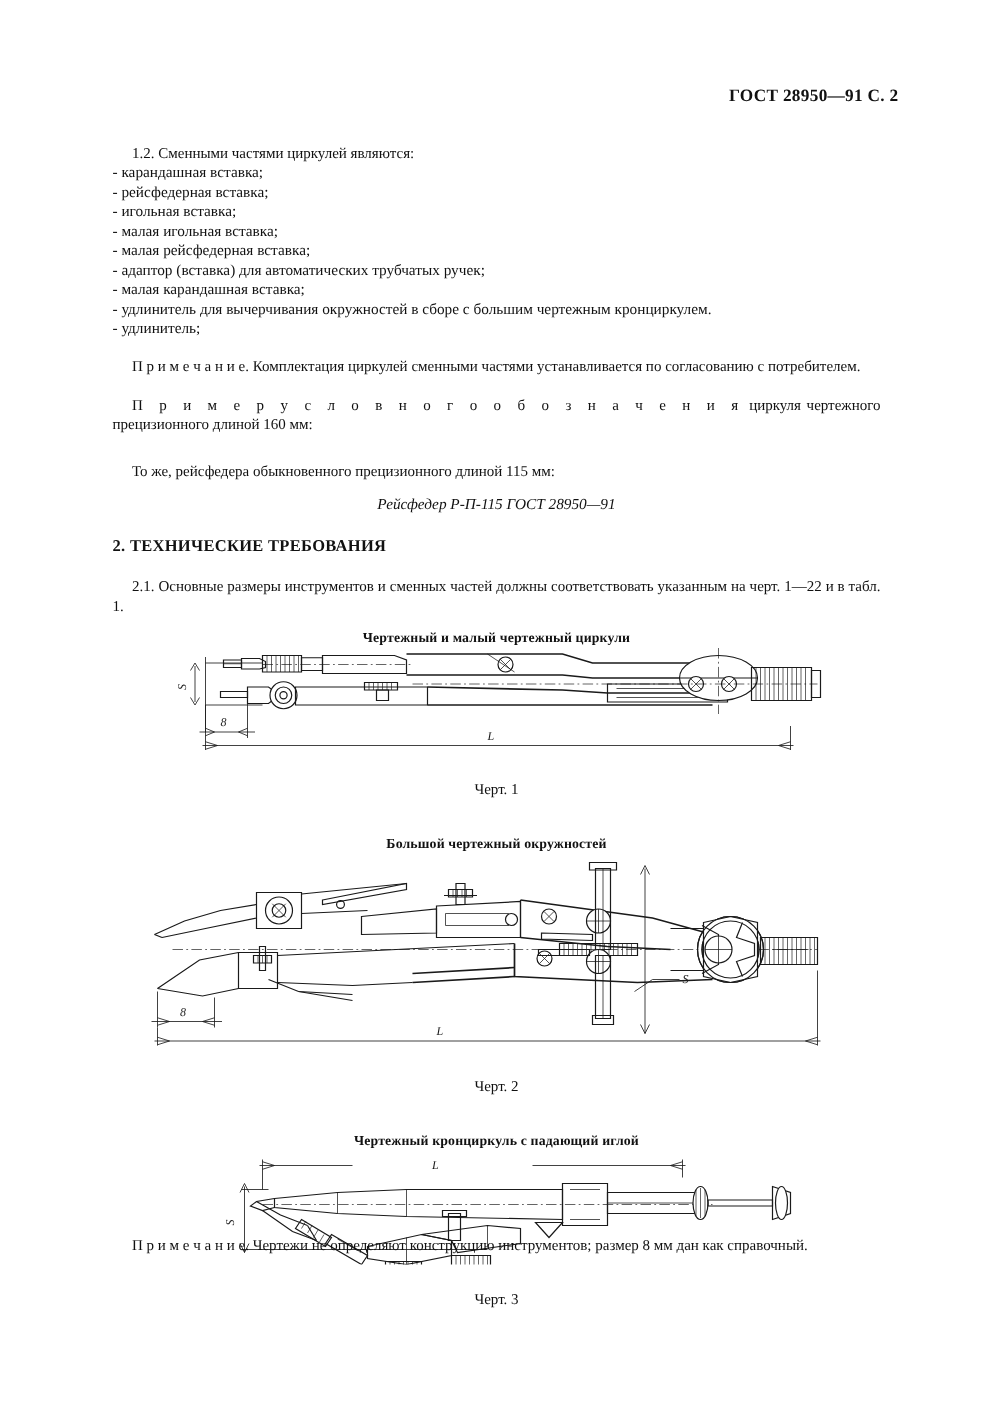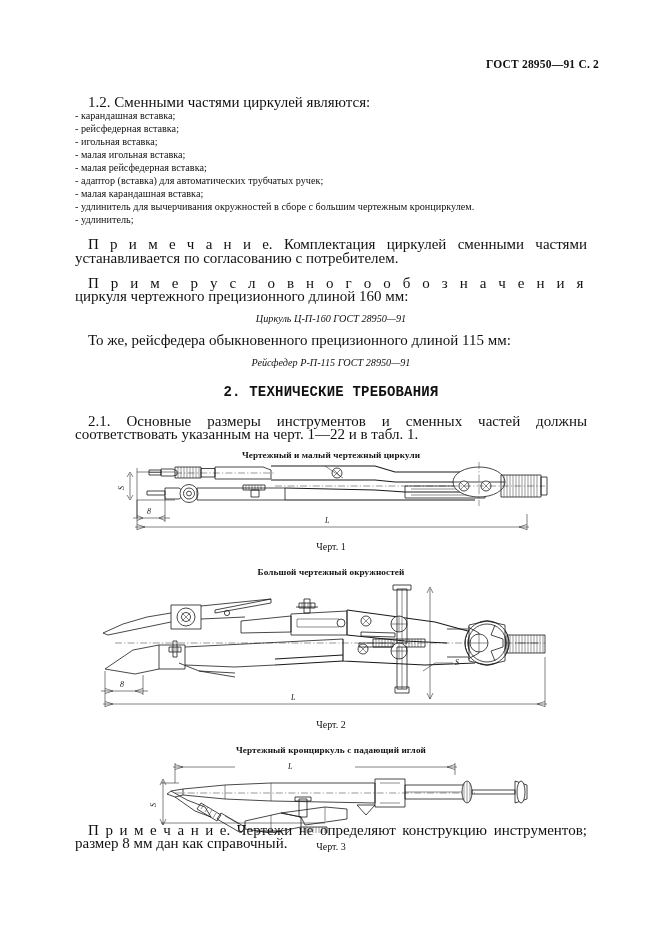--- a/index.html
+++ b/index.html
@@ -34,21 +34,21 @@
   }
 
   
   .content {
     position: absolute;
     left: 75px;
     top: 96px;
     width: 512px;
   }
   .p {
-    font-size: 15px;
+    font-size: 10px;
     line-height: 13.05px;
     text-align: justify;
     margin: 0;
   }
   .lead {
     text-indent: 13px;
   }
   .listline {
     font-size: 10.2px;
     line-height: 13.05px;
@@ -65,40 +65,38 @@
   .centered {
     text-align: center;
     font-size: 10.2px;
     line-height: 13.05px;
     margin: 0;
   }
   .italic {
     font-style: italic;
   }
   .section-title {
-    text-align: center;
     font-weight: bold;
-    font-size: 14px;
+    font-size: 11px;
     margin: 0;
     letter-spacing: 0.2px;
-    font-family: Liberation Mono, monospace;
   }
 
   
   .fig-title {
     text-align: center;
     font-weight: bold;
     font-size: 9.2px;
     margin: 0;
     letter-spacing: 0.1px;
   }
   .fig-caption {
     text-align: center;
     font-size: 10px;
-    margin: 0;
+    margin: 10px;
   }
   .figwrap {
     position: relative;
     width: 512px;
   }
   svg { display: block; }
   .ln   { stroke: #1a1a1a; stroke-width: 0.8; fill: none; }
   .ln-t { stroke: #1a1a1a; stroke-width: 0.5; fill: none; }
   .ln-h { stroke: #1a1a1a; stroke-width: 1.15; fill: none; }
   .dim  { stroke: #1a1a1a; stroke-width: 0.55; fill: none; }
@@ -145,21 +143,20 @@
 
     <div class="gap-md"></div>
 
     <p class="p lead"><span>П р и м е ч а н и е.</span><span> Комплектация циркулей сменными частями устанавливается по согласованию с потребителем.</span></p>
 
     <div class="gap-md"></div>
 
     <p class="p lead"><span class="spaced-wide">П р и м е р   у с л о в н о г о   о б о з н а ч е н и я</span><span> циркуля чертежного прецизионного длиной 160 мм:</span></p>
 
     <div class="gap-sm"></div>
-    <p class="centered italic">Циркуль Ц-П-160 ГОСТ 28950—91</p>
     <div class="gap-sm"></div>
     <p class="p lead">То же, рейсфедера обыкновенного прецизионного длиной 115 мм:</p>
     <div class="gap-sm"></div>
     <p class="centered italic">Рейсфедер Р-П-115 ГОСТ 28950—91</p>
 
     <div class="gap-lg"></div>
 
     <p class="section-title">2. ТЕХНИЧЕСКИЕ ТРЕБОВАНИЯ</p>
     <div class="gap-lg"></div>
     <p class="p lead">2.1.  Основные размеры инструментов и сменных частей должны соответствовать указанным на черт. 1—22 и в табл. 1.</p>

